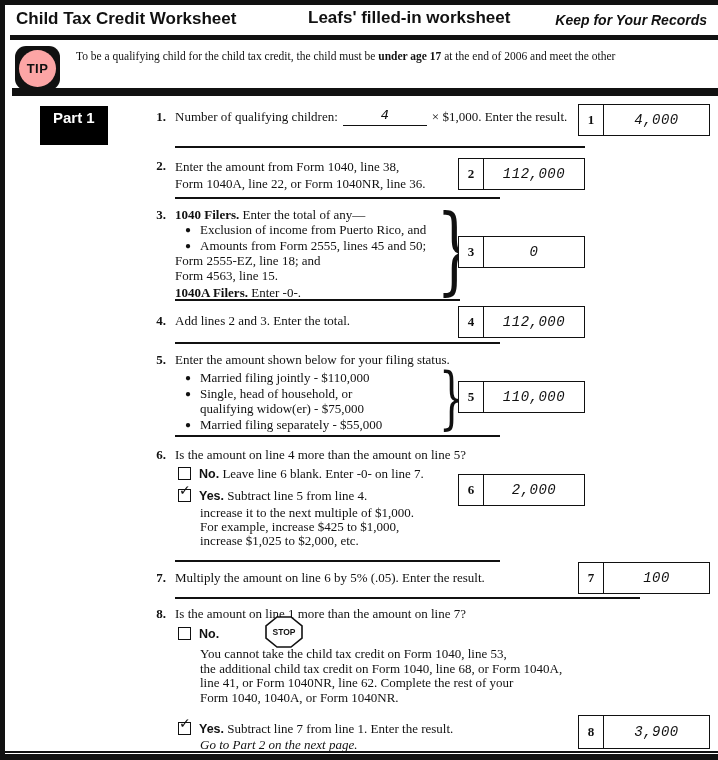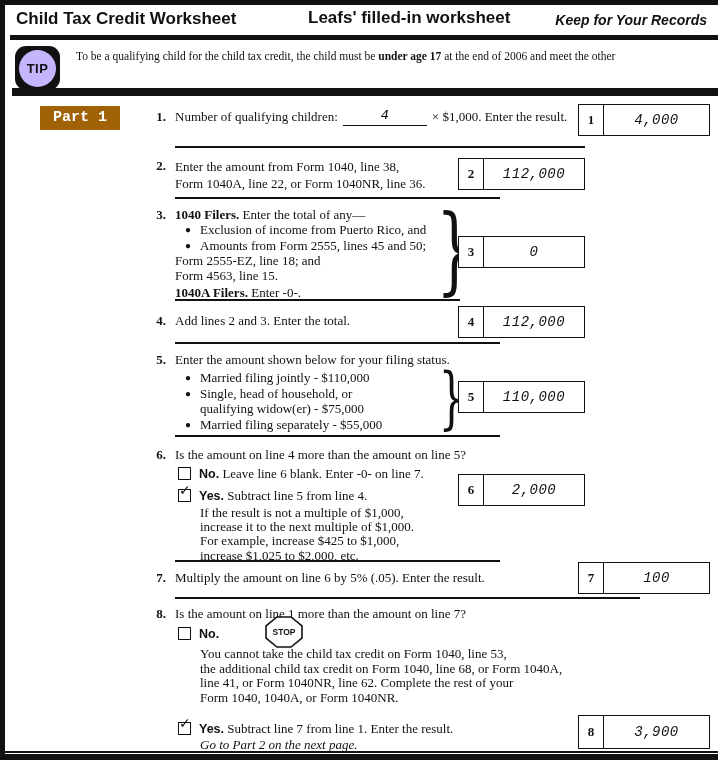--- a/index.html
+++ b/index.html
@@ -10,25 +10,25 @@
     margin:0 auto;
   }
   .abs { position:absolute; }
   .bar { position:absolute; background:#111; }
   
   .h-title { font-family:"Liberation Sans",sans-serif; font-weight:bold; font-size:17px; }
   .h-sub   { font-family:"Liberation Sans",sans-serif; font-weight:bold; font-size:17px; }
   .h-keep  { font-family:"Liberation Sans",sans-serif; font-weight:bold; font-style:italic; font-size:14px; }
   
   .tip-icon { position:absolute; left:15px; top:46px; width:45px; height:44px; background:#111; border-radius:11px; display:flex; align-items:center; justify-content:center; }
-  .tip-circle { width:37px; height:37px; background:#c4b5fd; border-radius:50%; display:flex; align-items:center; justify-content:center; }
+  .tip-circle { width:37px; height:37px; background:#fca5a5; border-radius:50%; display:flex; align-items:center; justify-content:center; }
   .tip-label { font-family:"Liberation Sans",sans-serif; font-weight:bold; font-size:13px; color:#111; letter-spacing:0.5px; }
   .tip-text { font-size:11.5px; line-height:15px; }
   
-  .part-badge { position:absolute; left:40px; top:106px; background:#a16207; color:#fff; font-family:Liberation Mono, monospace; font-weight:bold; font-size:15px; padding:3px 13px 4px; }
+  .part-badge { position:absolute; left:40px; top:106px; background:#000000; color:#fff; font-family:Liberation Sans, sans-serif; font-weight:bold; font-size:15px; padding:3px 13px 19px; }
   
   .t  { font-size:13px; line-height:16px; }
   .num { position:absolute; width:20px; text-align:right; font-weight:bold; font-size:13px; }
   .b { font-weight:bold; }
   .lead { font-family:"Liberation Sans",sans-serif; font-weight:bold; font-size:12.5px; }
   .bullet { display:inline-block; width:15px; font-size:10px; vertical-align:1px; }
   .sep { position:absolute; height:2px; background:#111; }
   
   .abox { position:absolute; height:32px; border:1.5px solid #111; background:#fff; display:flex; }
   .abox-num { width:25px; border-right:1.5px solid #111; display:flex; align-items:center; justify-content:center; font-weight:bold; font-size:13px; }
@@ -134,21 +134,20 @@
     <span class="cb"></span><span class="lead">No.</span><span> Leave line 6 blank. Enter -0- on line 7.</span>
   </div>
   <div class="abs t" style="left:178px;top:488px;">
     <span class="cb"><span class="tick">✓</span></span><span class="lead">Yes.</span><span> Subtract line 5 from line 4.</span>
   </div>
   <div class="abox" style="left:458px;top:474px;width:127px;">
     <span class="abox-num">6</span>
     <span class="abox-val">2,000</span>
   </div>
   <div class="abs t" style="left:200px;top:506px;width:260px;line-height:14.2px;">
-    <div>If the result is not a multiple of $1,000,</div>
     <div>increase it to the next multiple of $1,000.</div>
     <div>For example, increase $425 to $1,000,</div>
     <div>increase $1,025 to $2,000, etc.</div>
   </div>
   <div class="sep" style="left:175px;top:560px;width:325px;"></div>
 
   <div class="num" style="left:146px;top:570px;">7.</div>
   <div class="abs t" style="left:175px;top:570px;">Multiply the amount on line 6 by 5% (.05). Enter the result.</div>
   <div class="abox" style="left:578px;top:562px;width:132px;">
     <span class="abox-num">7</span>

